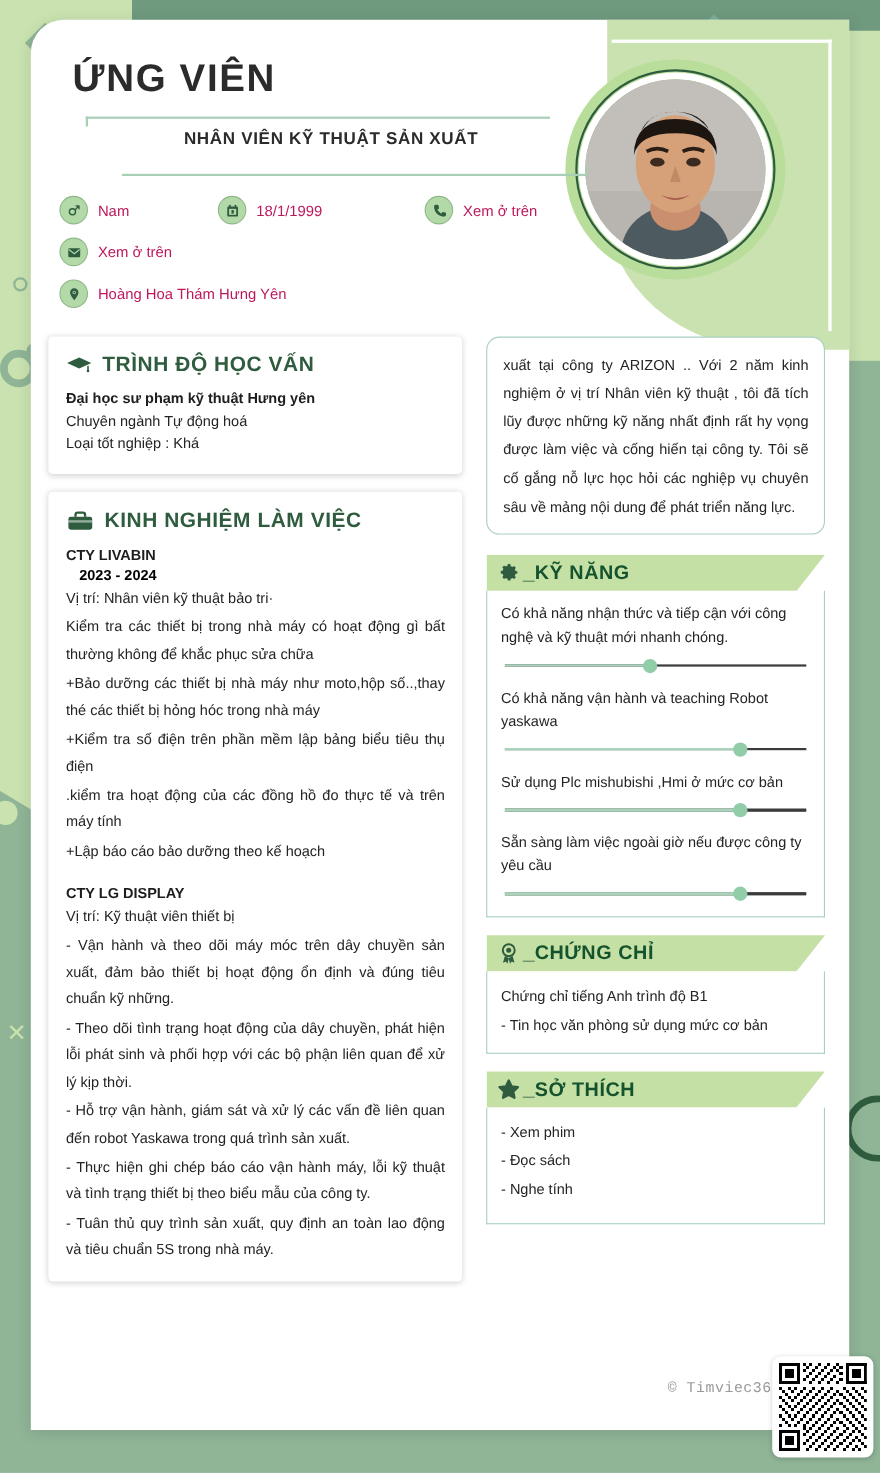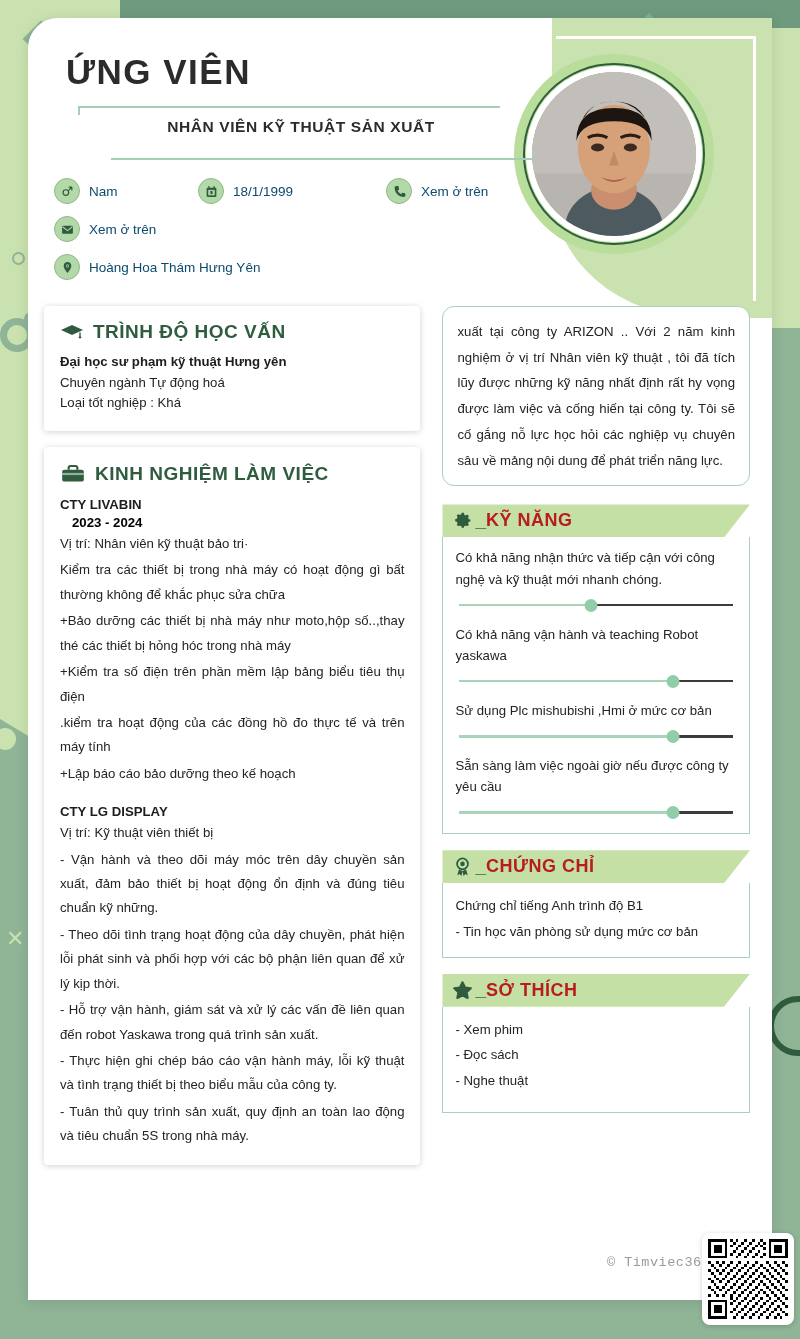--- a/index.html
+++ b/index.html
@@ -139,21 +139,21 @@
 
   .cicon {
     width: 26px; height: 26px; border-radius: 50%;
     background: #b3d9a8;
     border: 1px solid #8fb888;
     display: flex; align-items: center; justify-content: center;
     flex: none;
     color: #2f5c3f;
   }
   .cicon svg { display:block; }
-  .clabel { margin-left: 9px; font-size: 13.5px; color: #0c4a6e; white-space: nowrap; }
+  .clabel { margin-left: 9px; font-size: 13.5px; color: #be185d; white-space: nowrap; }
 
   
   .photo-wrap {
     position: absolute; right: 58px; top: 36px;
     width: 200px; height: 200px;
   }
   .photo-ring-outer {
     position: absolute; inset: 0;
     border-radius: 50%;
     background: #b9dd9a;
@@ -233,21 +233,21 @@
     height: 33px;
     background: #c5e0a5;
     display: flex; align-items: center;
     padding-left: 10px;
     width: 100%;
     clip-path: polygon(0 0, 100% 0, calc(100% - 26px) 100%, 0 100%);
   }
   .banner .bicon { color: #2f5c3f; display: flex; margin-right: 2px; }
   .banner-underscore { color: #2f5c3f; font-weight: 700; font-size: 19px; }
   .banner-title {
-    font-size: 18px; font-weight: 700; letter-spacing: 0.5px; color: #b91c1c;
+    font-size: 18px; font-weight: 700; letter-spacing: 0.5px; color: #14532d;
   }
   .banner-body {
     border: 1px solid #a8cfc0;
     border-top: none;
     padding: 10px 12px 12px 12px;
     background: #fff;
   }
 
   .skill { margin-bottom: 12px; }
   .skill-text { font-size: 13.2px; color: #242424; line-height: 1.6; margin-bottom: 8px; }
@@ -545,21 +545,21 @@
               <svg width="21" height="21" viewBox="0 0 24 24" fill="currentColor">
                   <path d="M12 2.6l2.9 6 6.6.9-4.8 4.6 1.2 6.5L12 17.5 6.1 20.6l1.2-6.5L2.5 9.5l6.6-.9z" stroke="currentColor" stroke-width="2.4" stroke-linejoin="round"></path>
                 </svg>
             </span>
             <span class="banner-underscore">_</span>
             <span class="banner-title">SỞ THÍCH</span>
           </div>
           <div class="banner-body" style="padding-bottom:18px;">
             <div class="list-line">- Xem phim</div>
             <div class="list-line">- Đọc sách</div>
-            <div class="list-line">- Nghe thuật</div>
+            <div class="list-line">- Nghe tính</div>
           </div>
         </div>
       </div>
     </div>
 
     <div class="watermark">© Timviec365.vn</div>
   </div>
 </div>
 
 <div class="qr">

